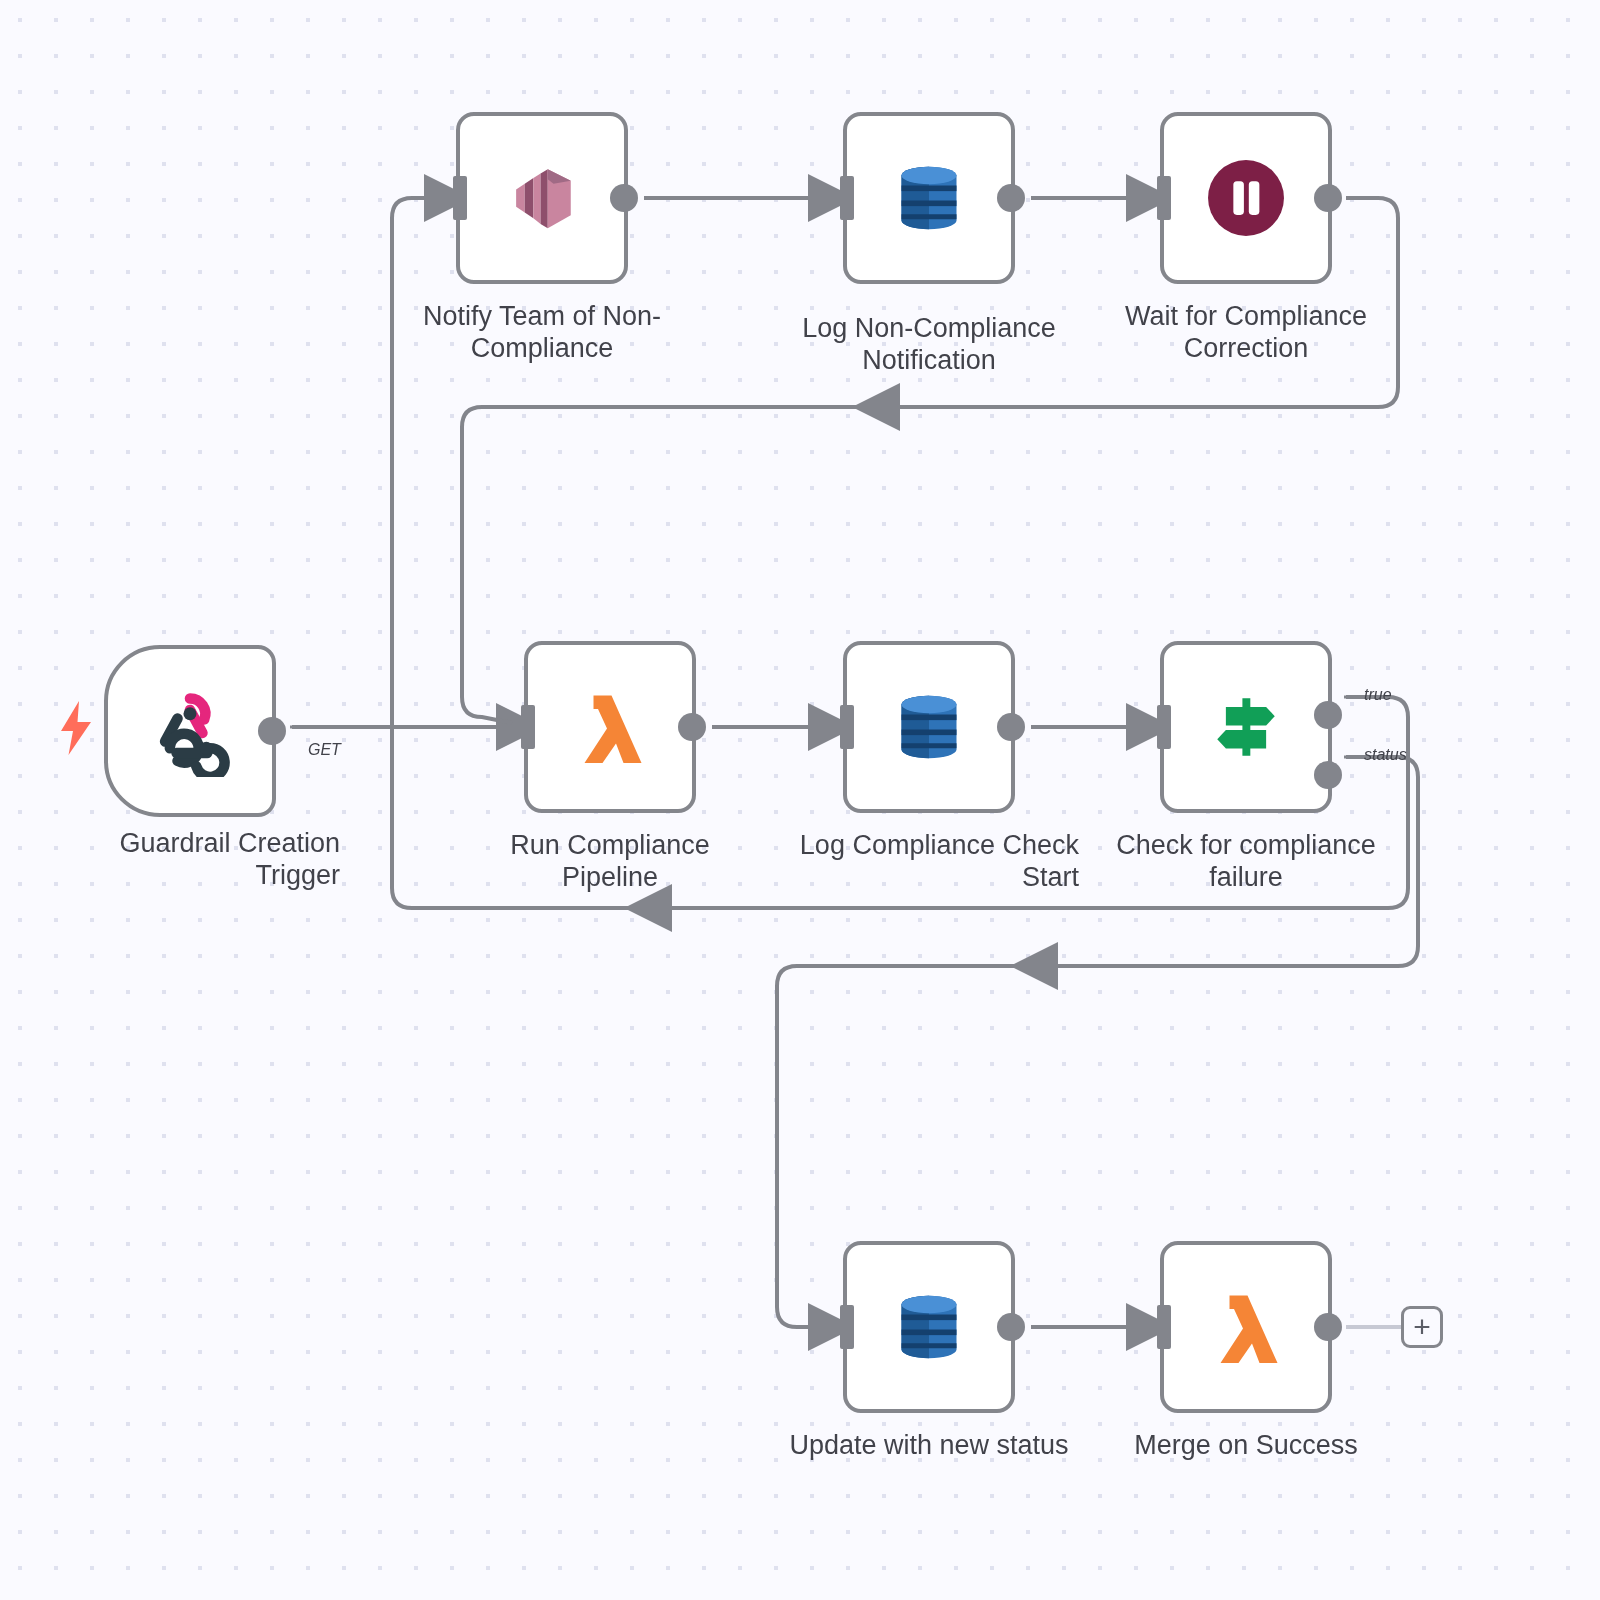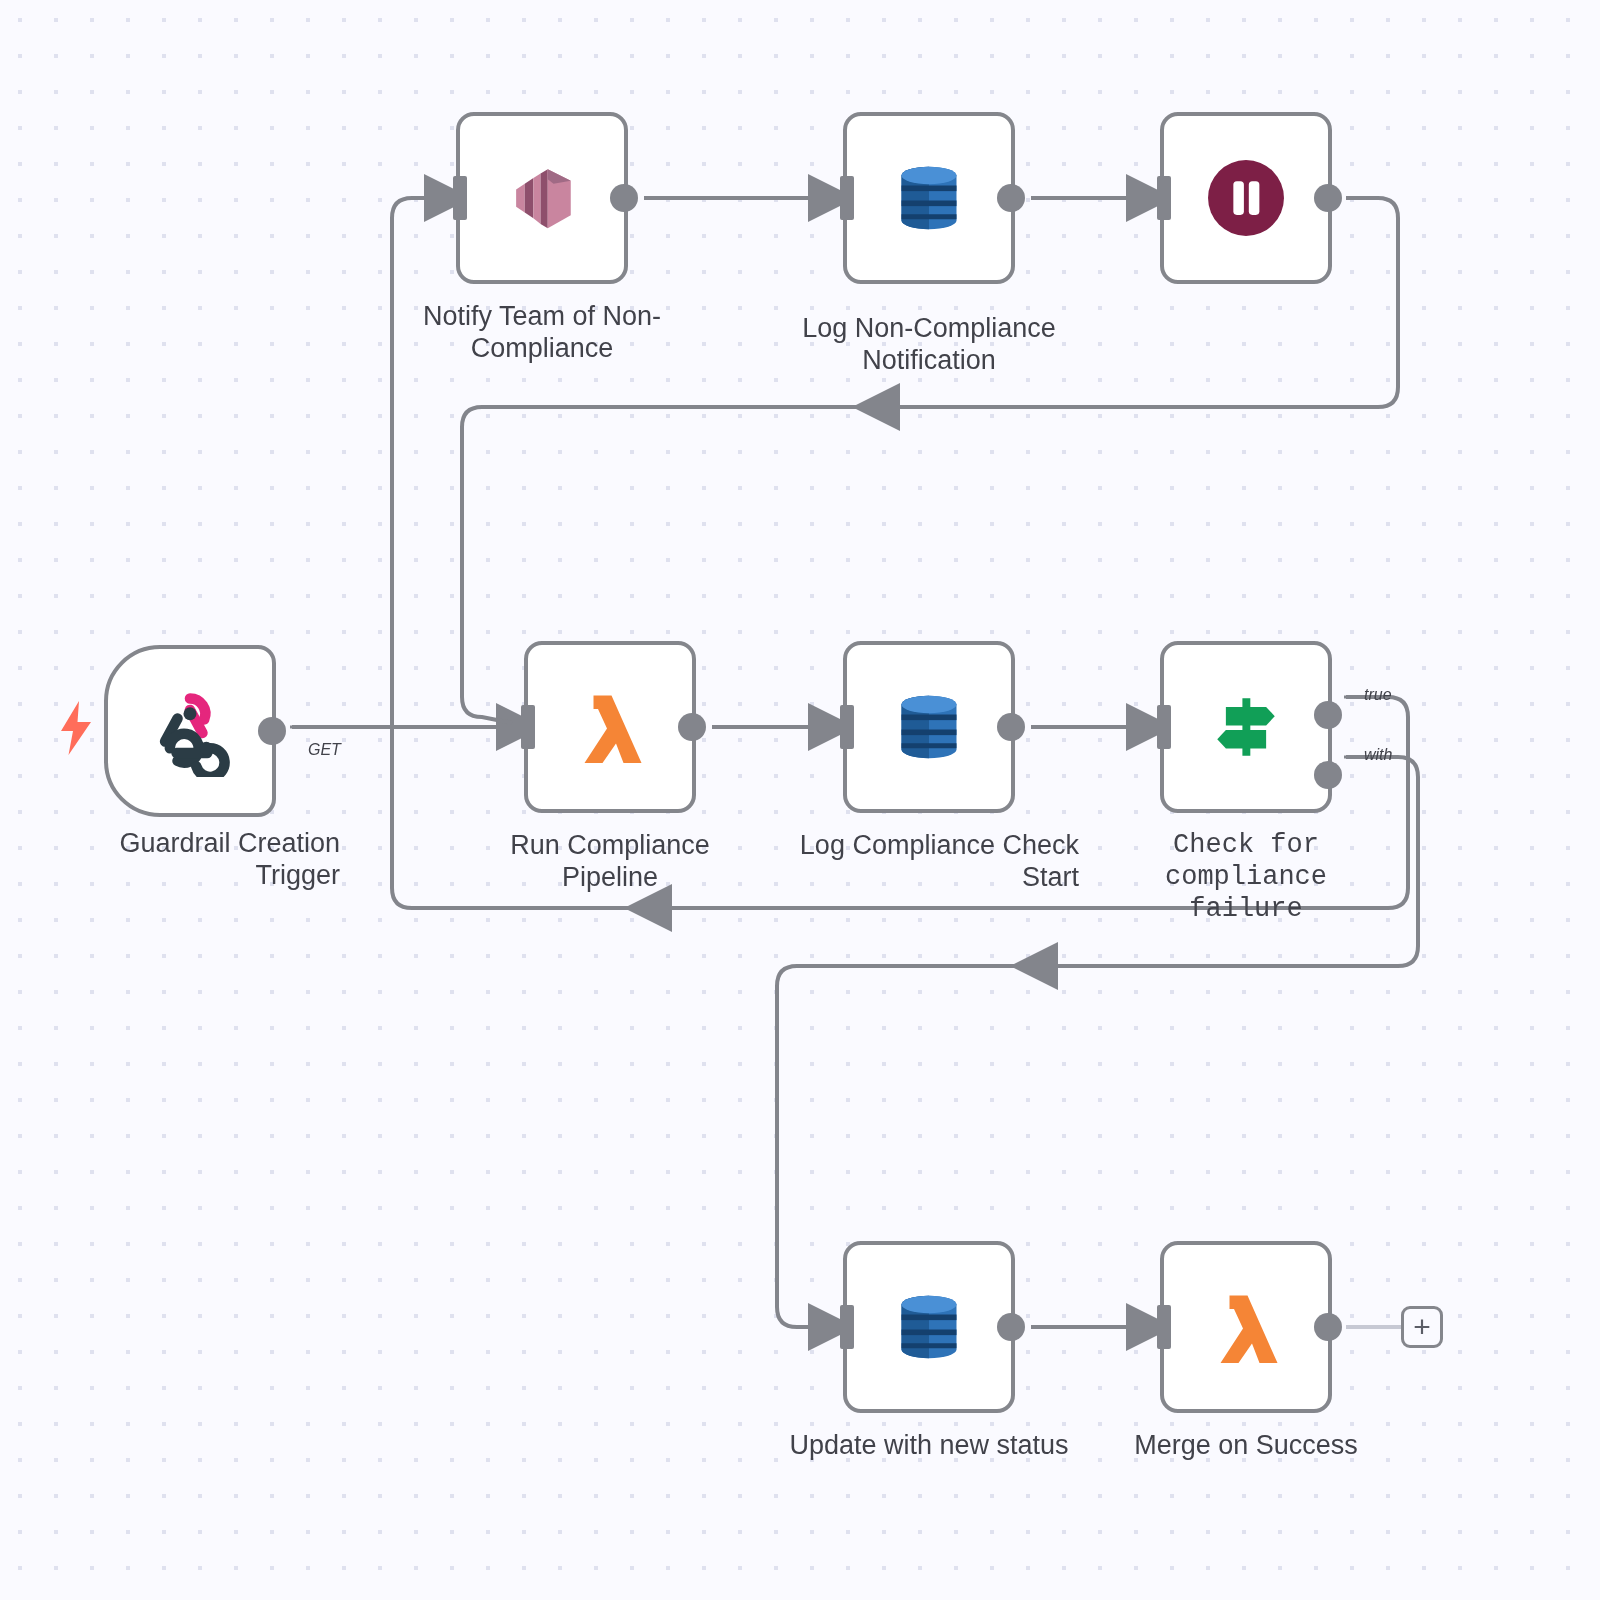--- a/index.html
+++ b/index.html
@@ -213,20 +213,22 @@
     <span class="inport" style="left:-7px; top:50%; transform:translateY(-50%);"></span>
     <span class="icon-wrap">
       <svg width="90" height="90" viewBox="0 0 64 64">
         <circle cx="32" cy="32" r="27" fill="#7d1f46"></circle>
         <rect x="23" y="20" width="7.5" height="24" rx="2.5" fill="#ffffff"></rect>
         <rect x="34" y="20" width="7.5" height="24" rx="2.5" fill="#ffffff"></rect>
       </svg>
     </span>
     <span class="port" style="right:-14px; top:50%; transform:translateY(-50%);"></span>
   </div>
+  <div class="node-label" style="left:1096px; top:300px;">Wait for Compliance
+Correction</div>
 
   <div class="node" style="left:524px; top:641px;">
     <span class="inport" style="left:-7px; top:50%; transform:translateY(-50%);"></span>
     <span class="icon-wrap">
       <svg width="96" height="96" viewBox="0 0 64 64">
         <path d="M21 11 L33 11 L53 56 L41 56 L36 43 L27 56 L15 56 L30 33 L24 20 L21 20 Z" fill="#f58536"></path>
       </svg>
     </span>
     <span class="port" style="right:-14px; top:50%; transform:translateY(-50%);"></span>
   </div>
@@ -256,22 +258,22 @@
       <svg width="92" height="92" viewBox="0 0 64 64">
         <rect x="29.5" y="12" width="5.5" height="40" fill="#119f57"></rect>
         <polygon points="18,18 46,18 52,24.5 46,31 18,31" fill="#119f57"></polygon>
         <polygon points="46,34 18,34 12,40.5 18,47 46,47" fill="#119f57"></polygon>
       </svg>
     </span>
     <span class="port" style="right:-14px; top:56px;"></span>
     <span class="port" style="right:-14px; top:116px;"></span>
   </div>
   <span class="port-label" style="left:1364px; top:686px;">true</span>
-  <span class="port-label" style="left:1364px; top:746px;">with</span>
-  <div class="node-label" style="left:1096px; top:829px;font-family:Liberation Mono, monospace;">Check for compliance
+  <span class="port-label" style="left:1364px; top:746px;">status</span>
+  <div class="node-label" style="left:1096px; top:829px;">Check for compliance
 failure</div>
 
   <div class="node" style="left:843px; top:1241px;">
     <span class="inport" style="left:-7px; top:50%; transform:translateY(-50%);"></span>
     <span class="icon-wrap">
       <svg width="80" height="80" viewBox="0 0 64 64">
         <path d="M10 14 a22 7 0 0 1 44 0 L54 50 a22 7 0 0 1 -44 0 Z" fill="#2e73b8"></path>
         <path d="M32 7 a22 7 0 0 0 -22 7 L10 50 a22 7 0 0 0 22 7 Z" fill="#1f5b96"></path>
         <ellipse cx="32" cy="14" rx="22" ry="7" fill="#4a90d6"></ellipse>
         <rect x="10" y="22" width="44" height="4.5" fill="#14406e"></rect>

